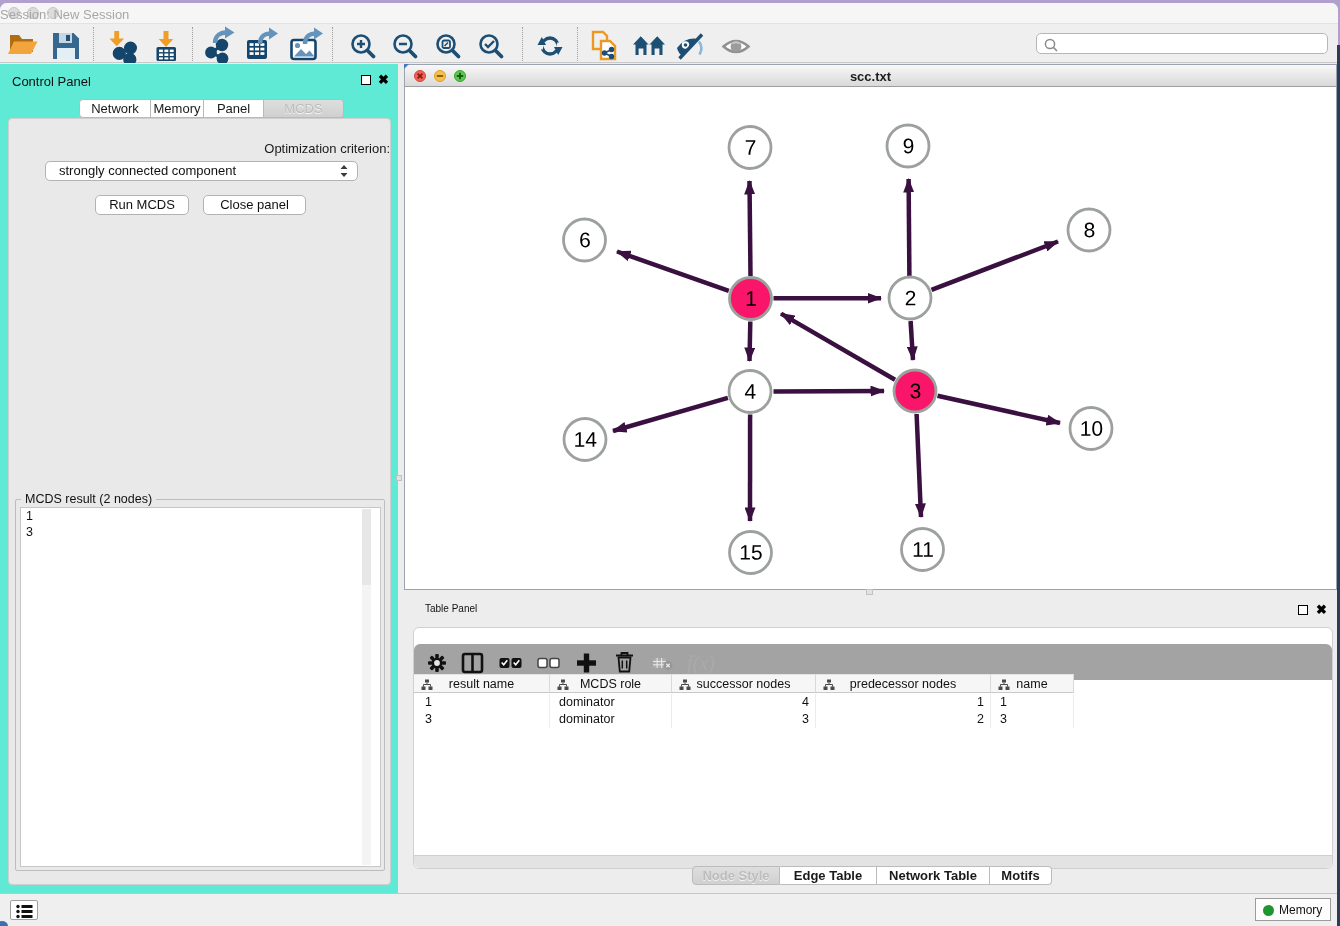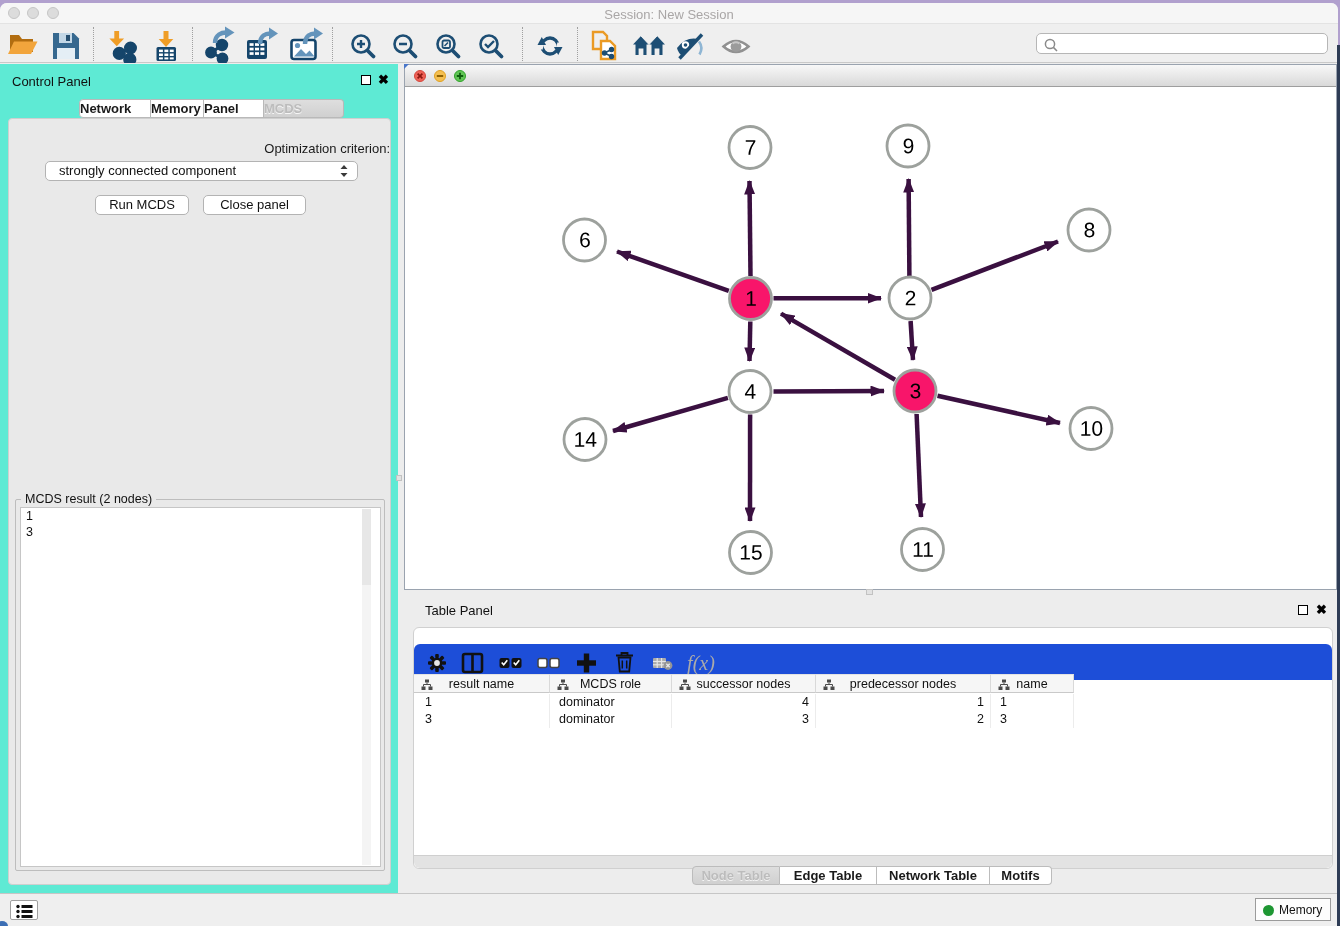--- a/index.html
+++ b/index.html
@@ -1,50 +1,50 @@
 <!DOCTYPE html>
 <html><head>
 <meta charset="utf-8">
 <style>
 *{margin:0;padding:0;box-sizing:border-box}
 html,body{width:1340px;height:926px;font-family:"Liberation Sans",sans-serif;background:#b1a0ce;overflow:hidden;position:relative}
 #win{position:absolute;top:3px;left:0;width:1338px;height:923px;border-radius:7px 7px 0 0;background:#ededed;overflow:hidden}
 #titlebar{position:absolute;top:0;left:0;width:100%;height:20px;background:#f6f6f6}
 .tl{position:absolute;top:4px;width:12px;height:12px;border-radius:50%;background:#dcdcdc;border:1px solid #c5c5c5}
-#title{position:absolute;top:4px;width:100%;text-align:center;font-size:13px;color:#a9a6a6}
+#title{position:absolute;top:4px;width:100%;text-align:left;font-size:13px;color:#a9a6a6}
 #toolbar{position:absolute;top:20px;left:0;width:100%;height:40px;background:#efefef;border-top:1px solid #e3e3e3;border-bottom:1px solid #c9c9c9}
 .tsep{position:absolute;top:3px;height:34px;width:0;border-left:1px dotted #9f9f9f}
 #search{position:absolute;left:1036px;top:9px;width:292px;height:21px;background:#fff;border:1px solid #b6b6b6;border-radius:5px}
 #cpanel{position:absolute;left:0;top:61px;width:398px;height:829px;background:#5eead4}
 #cpHead{position:absolute;left:12px;top:10px;font-size:13px;color:#111}
 .pfloat{position:absolute;width:10px;height:10px;border:1.6px solid #000;background:#fff}
 .pclose{position:absolute;font-size:13px;font-weight:700;color:#000;line-height:10px}
-.tab{position:absolute;top:35px;height:19px;line-height:18px;text-align:left;font-size:13px;font-weight:700;color:#1a1a1a;background:#fff;border:1px solid #b9b9b9;border-left:none}
+.tab{position:absolute;top:35px;height:19px;line-height:18px;text-align:center;font-size:13px;font-weight:400;color:#1a1a1a;background:#fff;border:1px solid #b9b9b9;border-left:none}
 .tabsel{background:linear-gradient(#dedede,#d0d0d0);color:#bcbcbc;text-shadow:0 1px 0 #f6f6f6}
 #cpPane{position:absolute;left:8px;top:54px;width:383px;height:767px;background:#e9e9e9;border:1px solid #cfcfcf;border-radius:4px}
 #optlabel{position:absolute;top:22px;width:100%;text-align:right;font-size:13px;color:#1a1a1a}
 #combo{position:absolute;left:36px;top:42px;width:313px;height:20px;background:#fff;border:1px solid #b3b3b3;border-radius:5px;font-size:13px;line-height:18px;padding-left:13px;color:#111}
 .btn{position:absolute;top:76px;height:20px;background:#fff;border:1px solid #b3b3b3;border-radius:5px;font-size:13px;text-align:center;line-height:18px;color:#111}
 #fieldset{position:absolute;left:6px;top:380px;width:370px;height:372px;border:1px solid #bdbdbd;border-radius:2px}
 #legend{position:absolute;left:5px;top:-8px;background:#e9e9e9;padding:0 4px;font-size:12.5px;color:#111}
 #mcdsbox{position:absolute;left:4px;top:7px;right:3px;bottom:3px;background:#fff;border:1px solid #c6c6c6;font-size:12.5px;color:#111}
 #mcdsbox .ln{margin-left:5px;line-height:16px}
 #mcdssb{position:absolute;top:1px;right:9px;width:9px;height:calc(100% - 2px);background:#f4f4f4}
 #mcdssb:before{content:"";position:absolute;top:0;left:0;width:100%;height:76px;background:#e7e7e7}
 #netframe{position:absolute;left:404px;top:61px;width:933px;height:526px;overflow:hidden;background:#fff;border:1px solid #9aa3af}
 #nettitle{position:absolute;top:0;left:0;width:100%;height:22px;background:linear-gradient(#f8f8f8,#d9d9d9);border-bottom:1px solid #9e9e9e}
 #netname{position:absolute;top:4px;width:100%;text-align:center;font-size:13px;font-weight:600;color:#1c1c1c}
 .mbtn{position:absolute;top:5px;width:12px;height:12px;border-radius:50%}
 .mbtn svg{display:block}
 #netcanvas{position:absolute;left:0;top:23px;width:931px;height:501px;overflow:hidden;background:#fff}
 #tpanel{position:absolute;left:400px;top:593px;width:938px;height:297px;background:#ededed}
-#tpHead{position:absolute;left:25px;top:7px;font-size:13px;color:#111}
+#tpHead{position:absolute;left:25px;top:7px;font-size:10px;color:#111}
 #tbox{position:absolute;left:13px;top:31px;width:920px;height:242px;background:#fff;border:1px solid #d0d0d0;border-radius:6px}
 #tfoot{position:absolute;left:0;bottom:0;width:100%;height:13px;background:#e3e3e3;border-top:1px solid #cfcfcf;border-radius:0 0 6px 6px}
-#ttoolbar{position:absolute;left:0;top:16px;width:100%;height:36px;background:#1d4ed8;border-radius:6px 6px 0 0}
+#ttoolbar{position:absolute;left:0;top:16px;width:100%;height:36px;background:#a3a3a3;border-radius:6px 6px 0 0}
 .hc{position:absolute;top:46px;height:19px;background:#f6f6f6;border-right:1px solid #d9d9d9;border-bottom:1px solid #c9c9c9;border-top:1px solid #e3e3e3;font-size:12.5px;color:#111;line-height:18px}
 .hic{position:absolute;left:7px;top:4px}
 .hlab{display:block;text-align:center}
 .cell{position:absolute;font-size:12.5px;color:#111;height:17px;line-height:17px}
 .cl{border-right:1px solid #ececec}
 .btab{position:absolute;top:270px;height:19px;line-height:18px;text-align:center;font-size:13px;font-weight:600;color:#1a1a1a;background:#fff;border:1px solid #bcbcbc;border-left:none}
 .btabsel{background:linear-gradient(#dedede,#d0d0d0);color:#bcbcbc;text-shadow:0 1px 0 #f4f4f4}
 #statusbar{position:absolute;left:0;top:890px;width:1338px;height:33px;background:#efefef;border-top:1px solid #c6c6c6}
 #listbtn{position:absolute;left:10px;top:6px;width:28px;height:20px;background:#fff;border:1px solid #a0a0a0;border-radius:2px}
 #membtn{position:absolute;left:1255px;top:4px;width:76px;height:23px;background:#fdfdfd;border:1px solid #9b9b9b;font-size:12px;color:#111}
@@ -247,20 +247,21 @@
       <div class="mbtn" style="left:29px;background:#f5bf4f;border:1px solid #dfa123">
           <svg width="10" height="10">
             <line x1="1.8" y1="5" x2="8.2" y2="5" stroke="#8f6203" stroke-width="1.8"></line>
           </svg>
         </div>
       <div class="mbtn" style="left:49px;background:#61c555;border:1px solid #2fa32a">
           <svg width="10" height="10">
             <path d="M1.8,5 h6.4 M5,1.8 v6.4" stroke="#0d5e0d" stroke-width="1.8"></path>
           </svg>
         </div>
+      <div id="netname">scc.txt</div>
     </div>
     <div id="netcanvas">
 <svg width="931" height="504" viewBox="0 0 931 504">
 <defs>
 <marker id="arr" markerWidth="14.5" markerHeight="11" refX="13.5" refY="5.5" orient="auto" markerUnits="userSpaceOnUse">
               <path d="M0,0 L14.5,5.5 L0,11 Z" fill="#3a1040"></path>
             </marker>
 </defs>
 <g stroke="#3a1040" stroke-width="4.5" marker-end="url(#arr)">
 <line x1="345.5" y1="188" x2="344.5" y2="93"></line>
@@ -420,21 +421,21 @@
       <div class="cell cl" style="left:258px;top:66px;width:144px;text-align:right;padding-right:6px">4</div>
       <div class="cell cl" style="left:402px;top:66px;width:175px;text-align:right;padding-right:6px">1</div>
       <div class="cell cl" style="left:577px;top:66px;width:83px;padding-left:9px">1</div>
       <div class="cell cl" style="left:0;top:83px;width:136px;padding-left:11px">3</div>
       <div class="cell cl" style="left:136px;top:83px;width:122px;padding-left:9px">dominator</div>
       <div class="cell cl" style="left:258px;top:83px;width:144px;text-align:right;padding-right:6px">3</div>
       <div class="cell cl" style="left:402px;top:83px;width:175px;text-align:right;padding-right:6px">2</div>
       <div class="cell cl" style="left:577px;top:83px;width:83px;padding-left:9px">3</div>
       <div id="tfoot"></div>
     </div>
-    <div class="btab btabsel" style="left:292px;width:88px;border-left:1px solid #bcbcbc;border-radius:4px 0 0 4px">Node Table</div>
+    <div class="btab btabsel" style="left:292px;width:88px;border-left:1px solid #bcbcbc;border-radius:4px 0 0 4px">Node Style</div>
     <div class="btab" style="left:380px;width:97px">Edge Table</div>
     <div class="btab" style="left:477px;width:113px">Network Table</div>
     <div class="btab" style="left:590px;width:62px;border-radius:0 4px 4px 0">Motifs</div>
   </div>
   <div id="statusbar">
     <div id="listbtn">
         <svg width="26" height="18" style="position:absolute;left:4px;top:2px">
           <g fill="#111">
             <circle cx="3" cy="3.5" r="1.7"></circle>
             <rect x="6.5" y="2" width="11" height="3"></rect>

